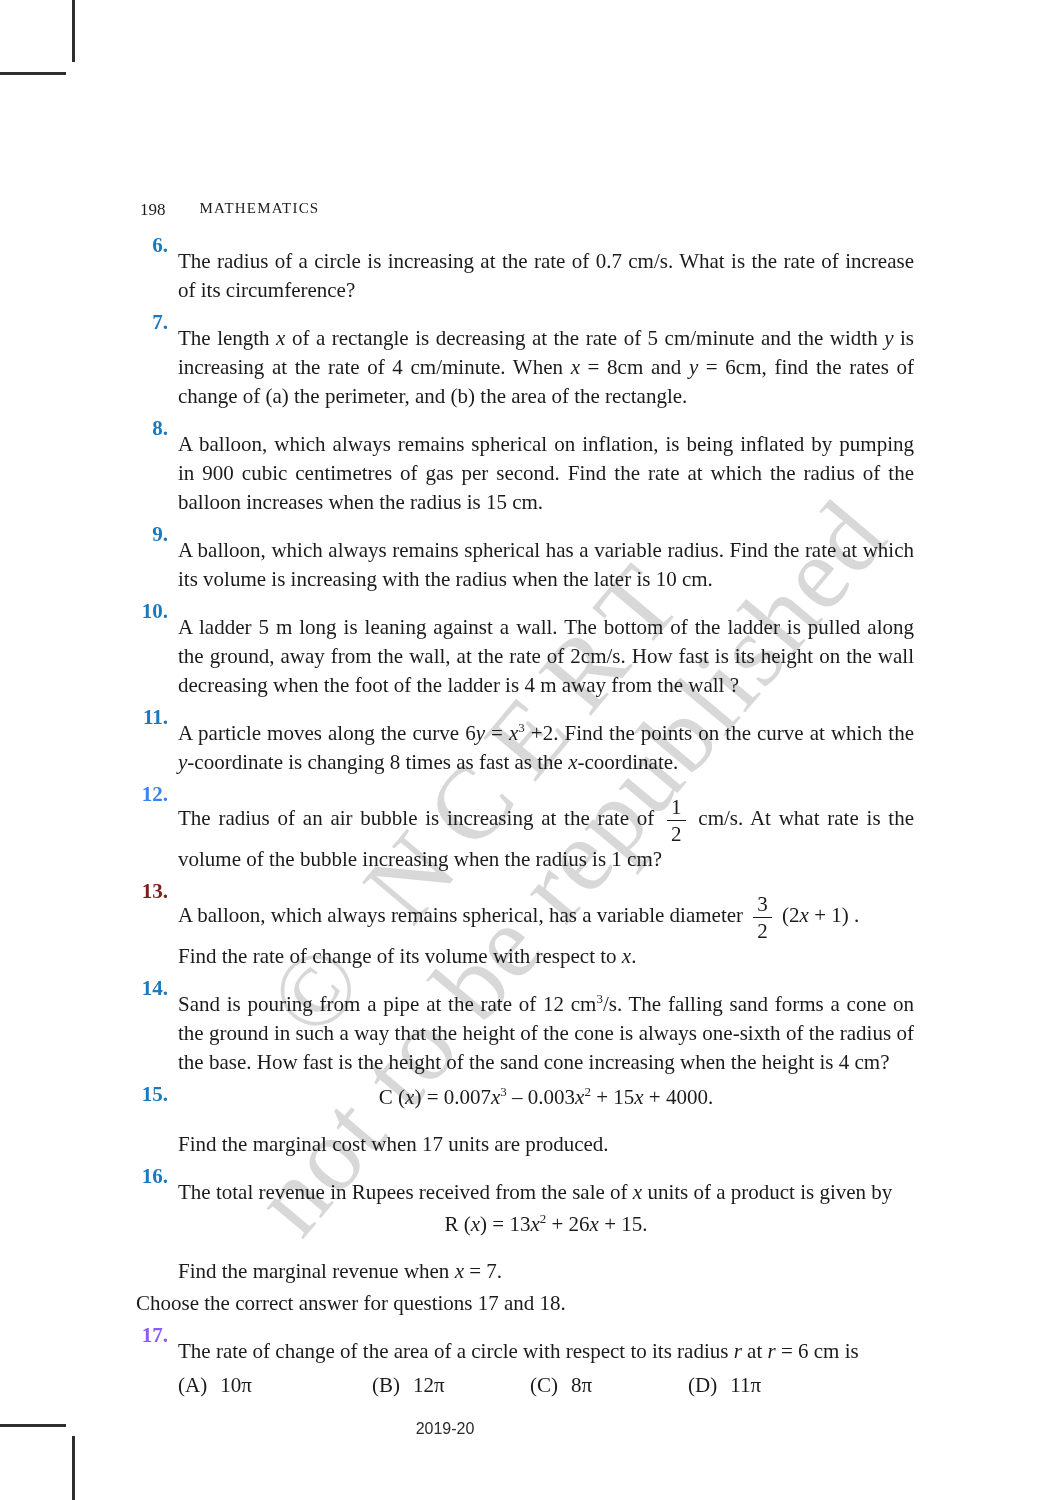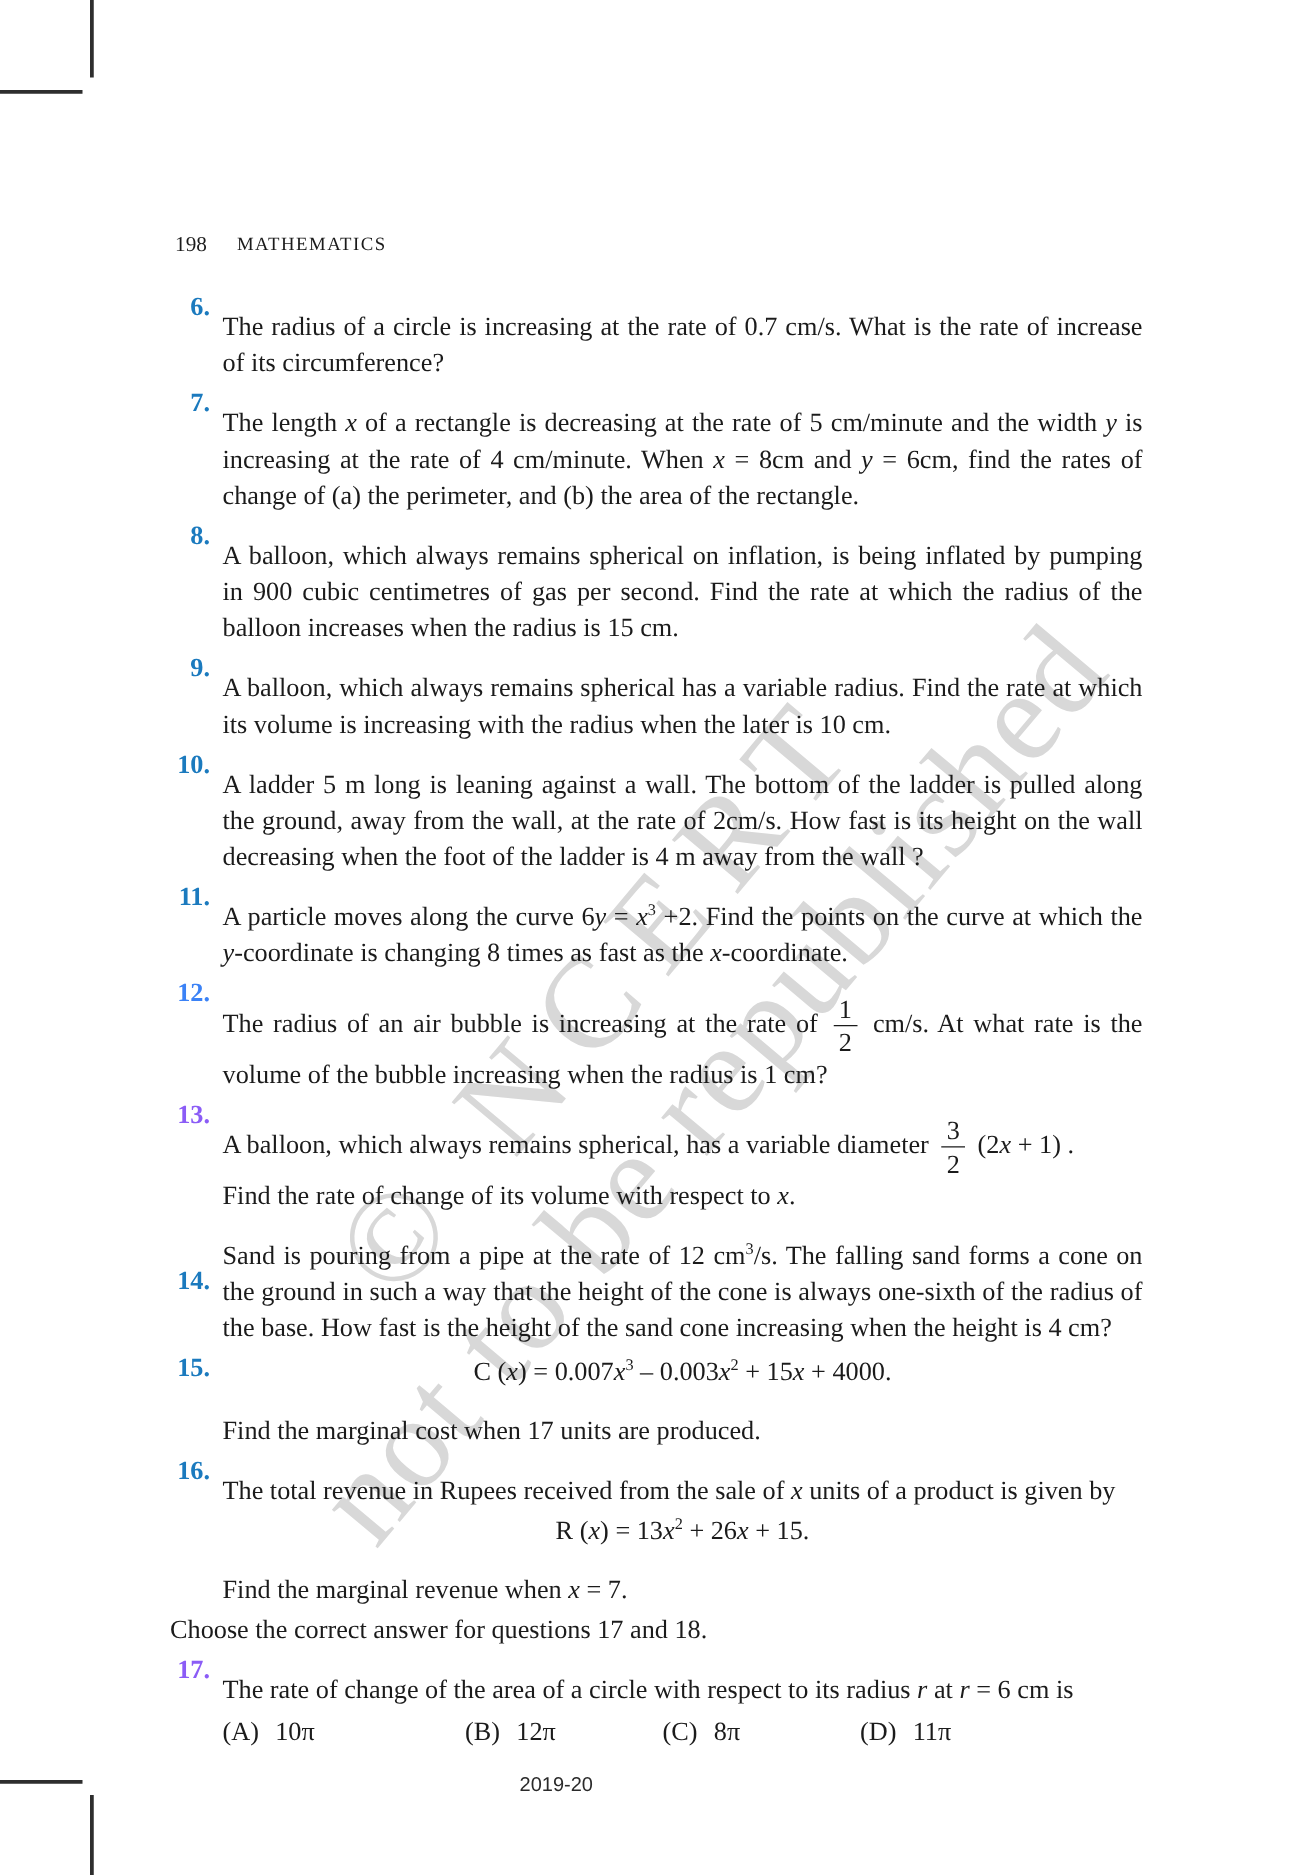--- a/index.html
+++ b/index.html
@@ -18,22 +18,22 @@
   .watermark{
     position:absolute;top:250px;left:-130px;width:1310px;height:1160px;
     display:flex;flex-direction:column;align-items:center;justify-content:center;
     transform:rotate(-50deg);z-index:0;pointer-events:none;
     color:#d8d8d8;font-size:104px;line-height:1.12;white-space:nowrap;
   }
   .watermark .wline1{letter-spacing:22px;}
   .watermark .wline2{letter-spacing:2px;}
   
   .pageheader{
-    position:absolute;left:140px;top:186px;z-index:1;
-    display:flex;align-items:center;gap:24px;
+    position:absolute;left:140px;top:200px;z-index:1;
+    display:flex;align-items:flex-start;gap:34px;
     font-size:17px;
   }
   .pageheader .booktitle{font-size:15px;letter-spacing:1.2px;}
   
   .content{position:absolute;left:136px;top:231px;width:778px;z-index:1;}
   .question{display:flex;margin-bottom:3px;}
   .qnum{
     flex:0 0 32px;text-align:right;font-weight:bold;
     font-size:21px;line-height:29px;
   }
@@ -114,27 +114,27 @@
         <div class="para">A particle moves along the curve 6<i>y</i> = <i>x</i><sup class="s">3</sup> +2. Find the points on the curve at which the <i>y</i>-coordinate is changing 8 times as fast as the <i>x</i>-coordinate.</div>
       </div>
     </div>
     <div class="question">
       <div class="qnum" style="color: #3b82f6;">12.</div>
       <div class="qbody">
         <div class="para">The radius of an air bubble is increasing at the rate of <span class="frac"><span class="num">1</span><span class="den">2</span></span> cm/s. At what rate is the volume of the bubble increasing when the radius is 1 cm?</div>
       </div>
     </div>
     <div class="question">
-      <div class="qnum" style="color: #8b5cf6;">13.</div>
+      <div class="qnum" style="color: #7f1d1d;">13.</div>
       <div class="qbody">
         <div class="para">A balloon, which always remains spherical, has a variable diameter <span class="frac"><span class="num">3</span><span class="den">2</span></span> (2<i>x</i> + 1) .<br>Find the rate of change of its volume with respect to <i>x</i>.</div>
       </div>
     </div>
     <div class="question">
-      <div class="qnum" style="color: rgb(27, 122, 190); margin-top: 36px;">14.</div>
+      <div class="qnum" style="color: rgb(27, 122, 190);">14.</div>
       <div class="qbody">
         <div class="para">Sand is pouring from a pipe at the rate of 12 cm<sup class="s">3</sup>/s. The falling sand forms a cone on the ground in such a way that the height of the cone is always one-sixth of the radius of the base. How fast is the height of the sand cone increasing when the height is 4 cm?</div>
       </div>
     </div>
     <div class="question">
       <div class="qnum" style="color: rgb(27, 122, 190);">15.</div>
       <div class="qbody">
         <div class="equation">C (<i>x</i>) = 0.007<i>x</i><sup class="s">3</sup> – 0.003<i>x</i><sup class="s">2</sup> + 15<i>x</i> + 4000.</div>
         <div class="para">Find the marginal cost when 17 units are produced.</div>
       </div>

